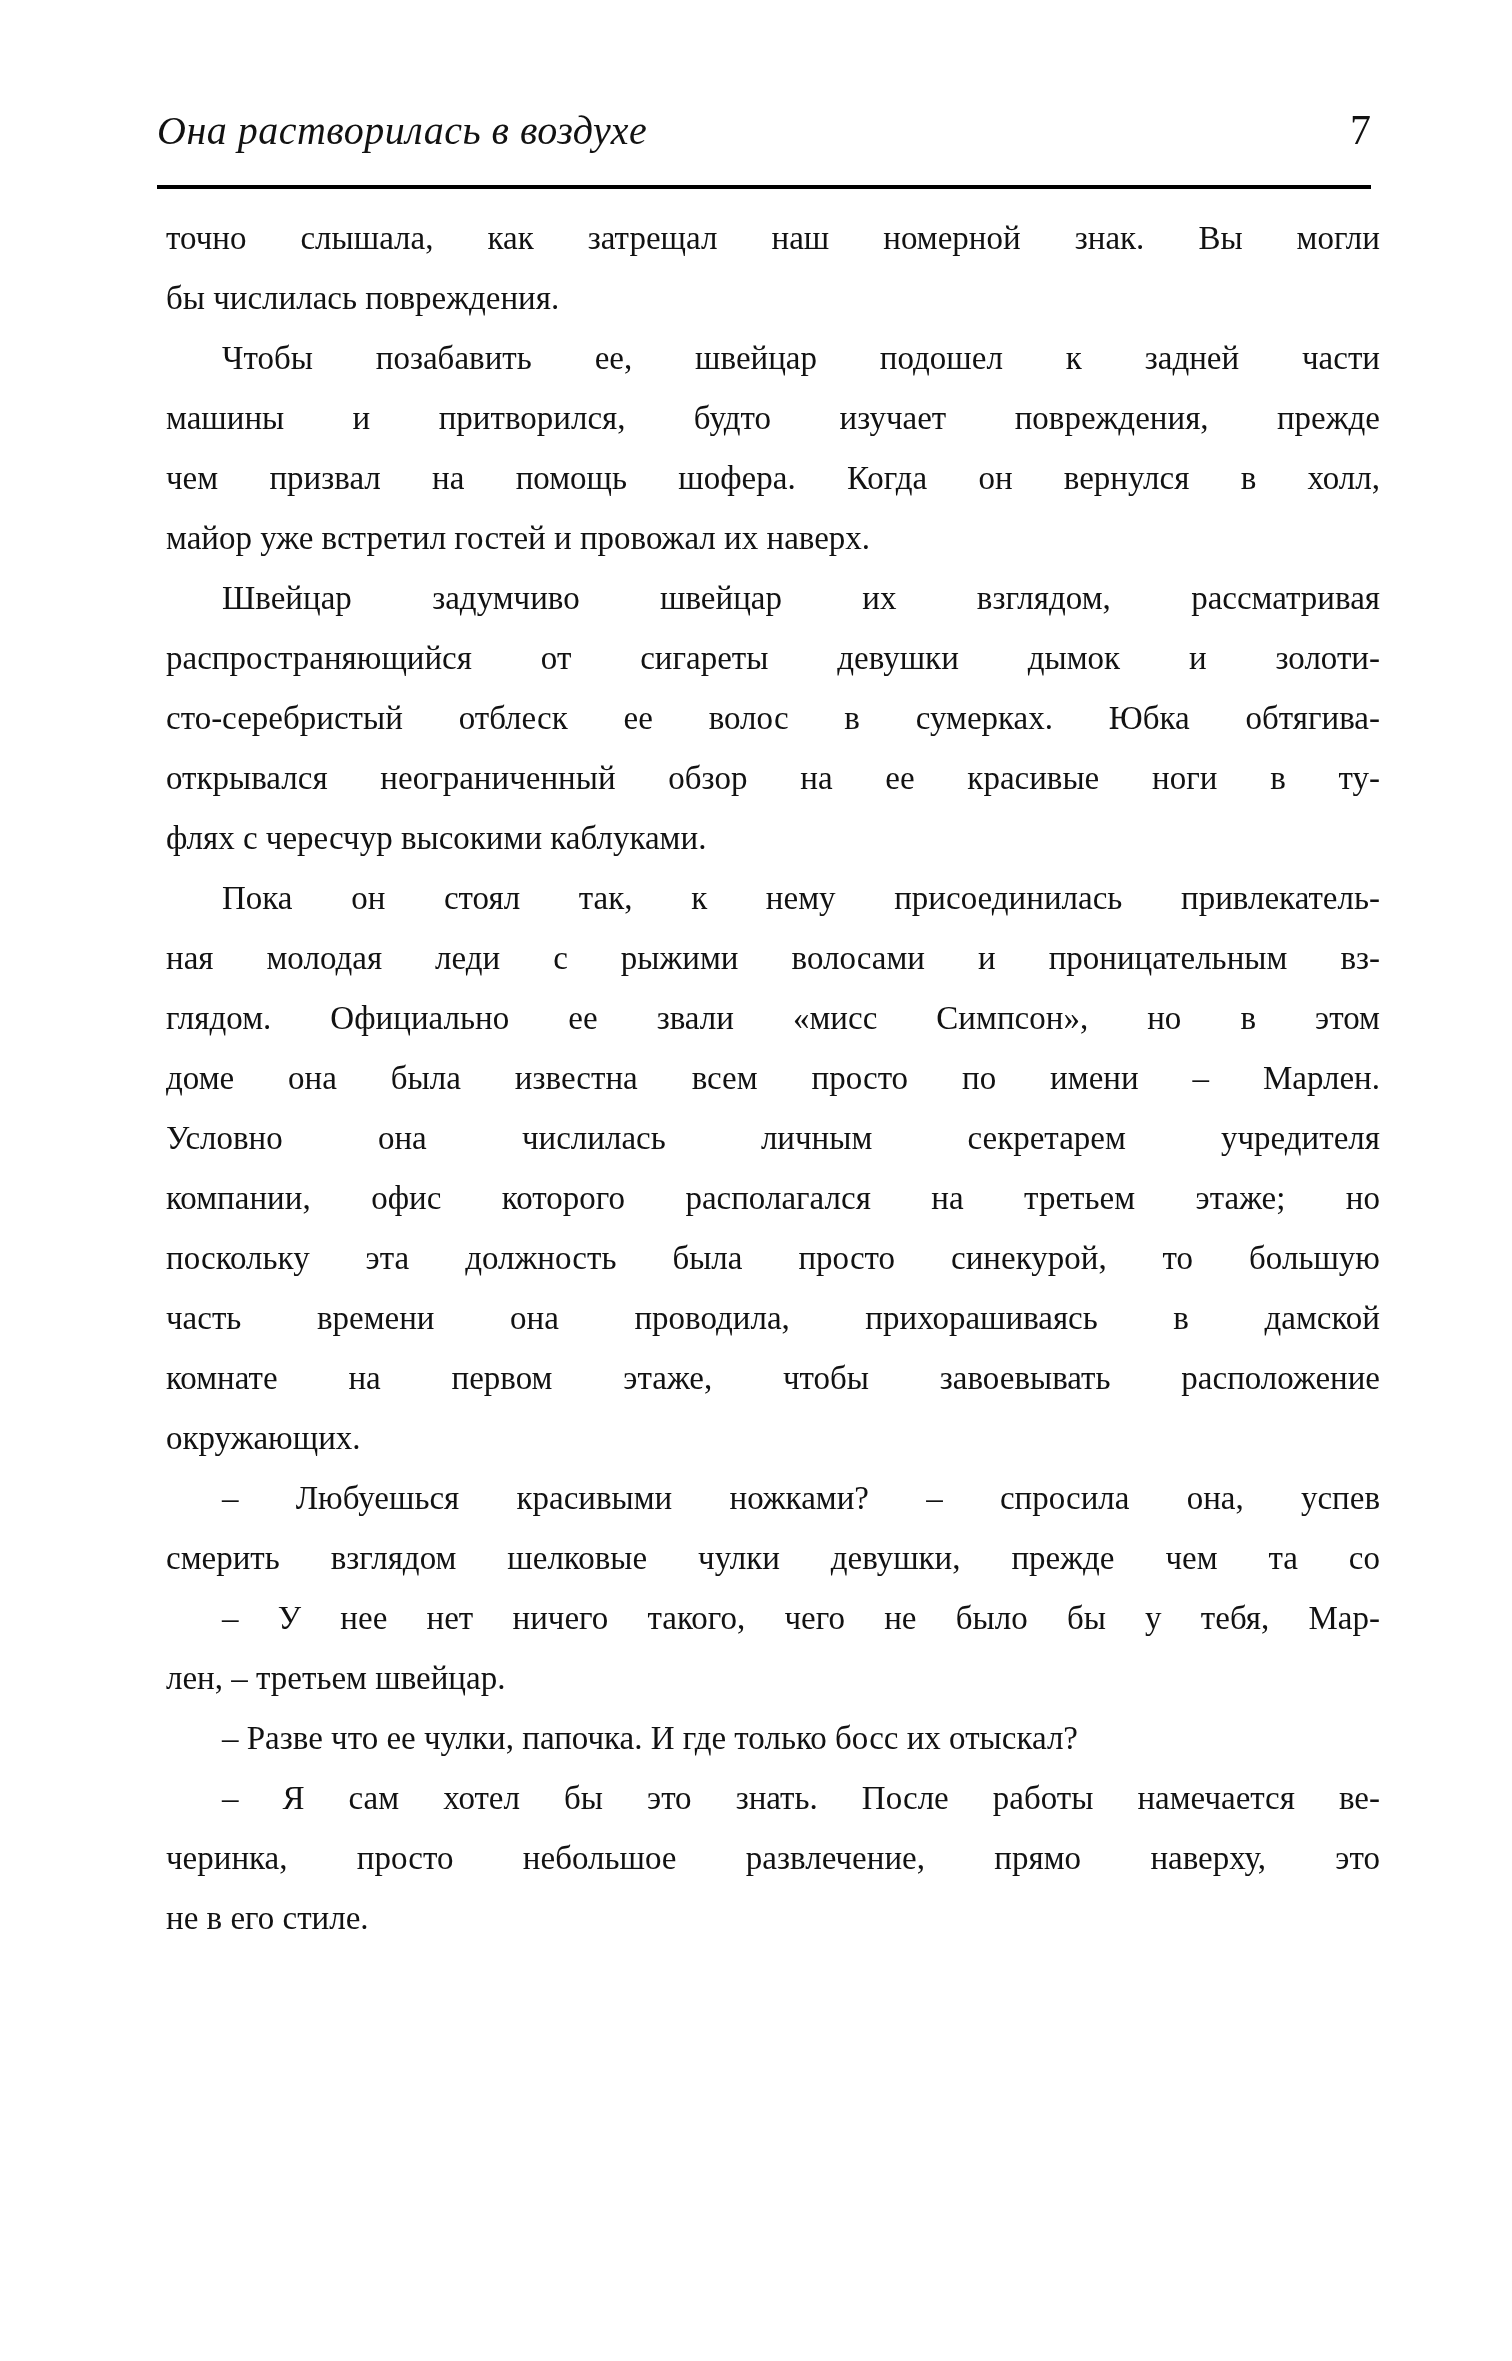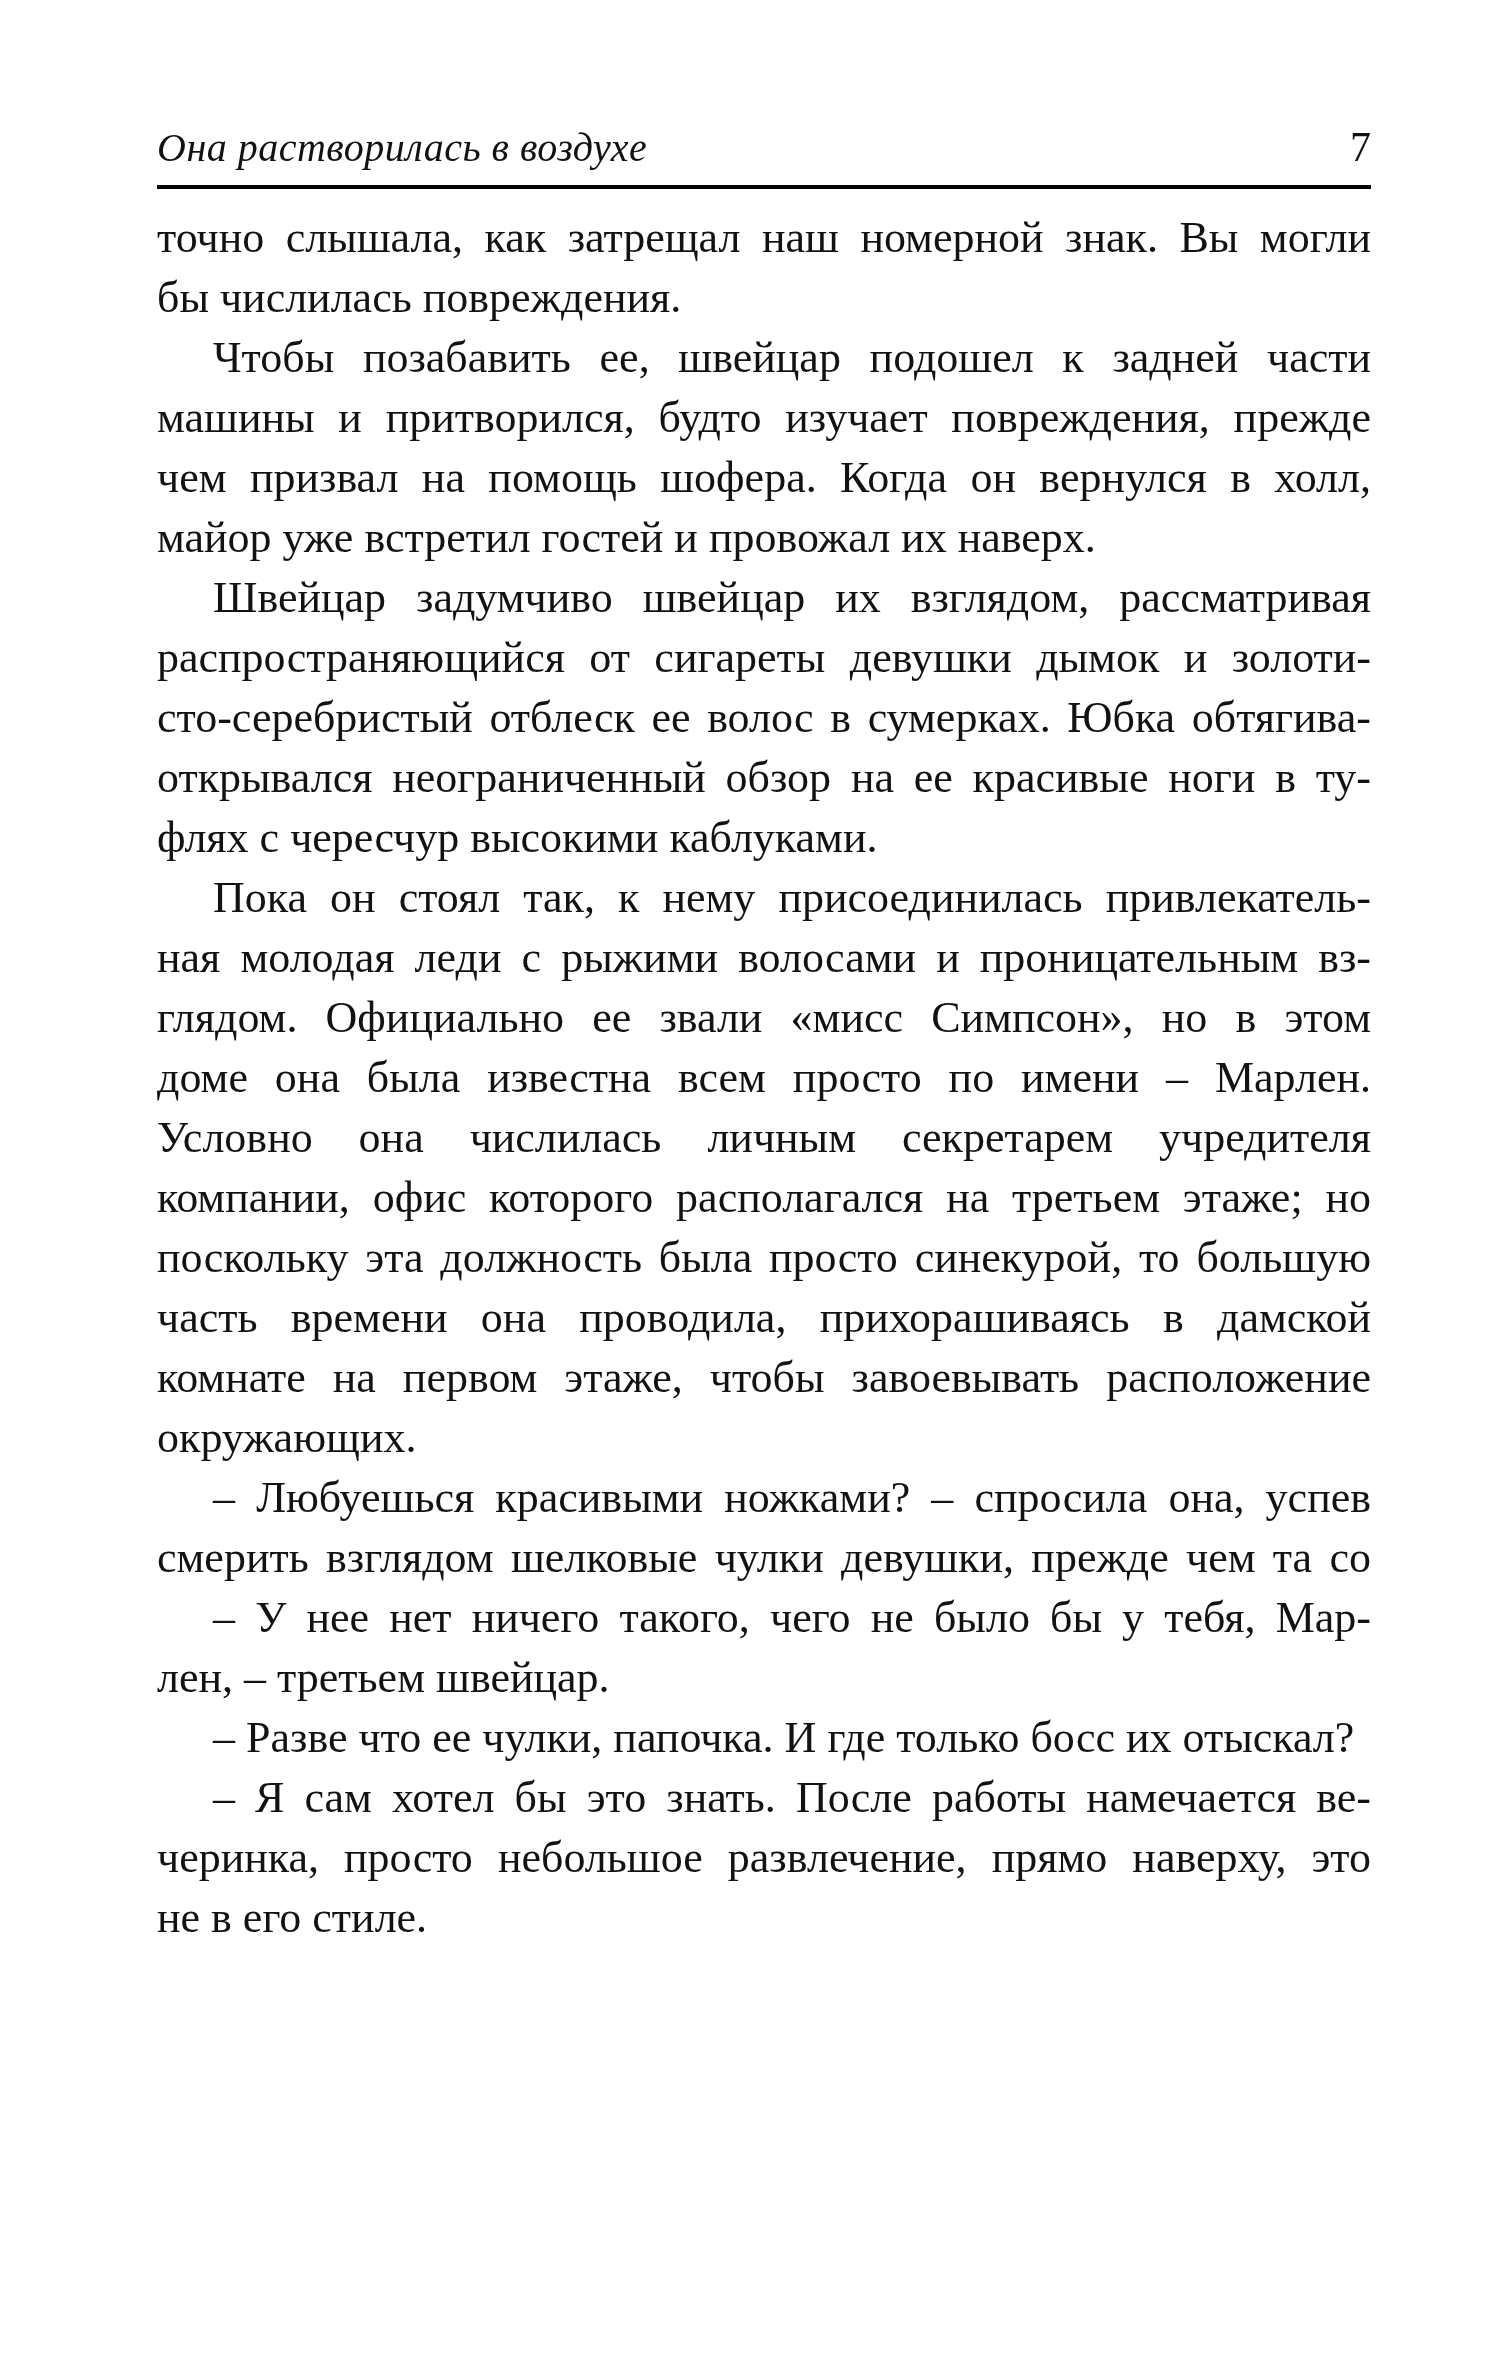--- a/index.html
+++ b/index.html
@@ -13,21 +13,21 @@
     height: 2361px;
     background: #ffffff;
     font-family: "Liberation Serif", serif;
     color: #121212;
     overflow: hidden;
   }
   .page-header {
     position: absolute;
     left: 157px;
     width: 1214px;
-    top: 122px;
+    top: 105px;
     display: flex;
     justify-content: space-between;
     align-items: baseline;
   }
   .running-title {
     font-style: italic;
     font-size: 40px;
     line-height: 50px;
     letter-spacing: 0.5px;
   }
@@ -38,24 +38,24 @@
   .header-rule {
     position: absolute;
     left: 157px;
     width: 1214px;
     top: 185px;
     height: 4px;
     background: #000000;
   }
   .body-text {
     position: absolute;
-    left: 157px;
+    left: 166px;
     width: 1214px;
     top: 208px;
-    font-size: 44px;
+    font-size: 33px;
     line-height: 60px;
   }
   .paragraph {
     margin: 0;
     padding: 0;
   }
   .text-line {
     height: 60px;
     text-align: justify;
     text-align-last: justify;

